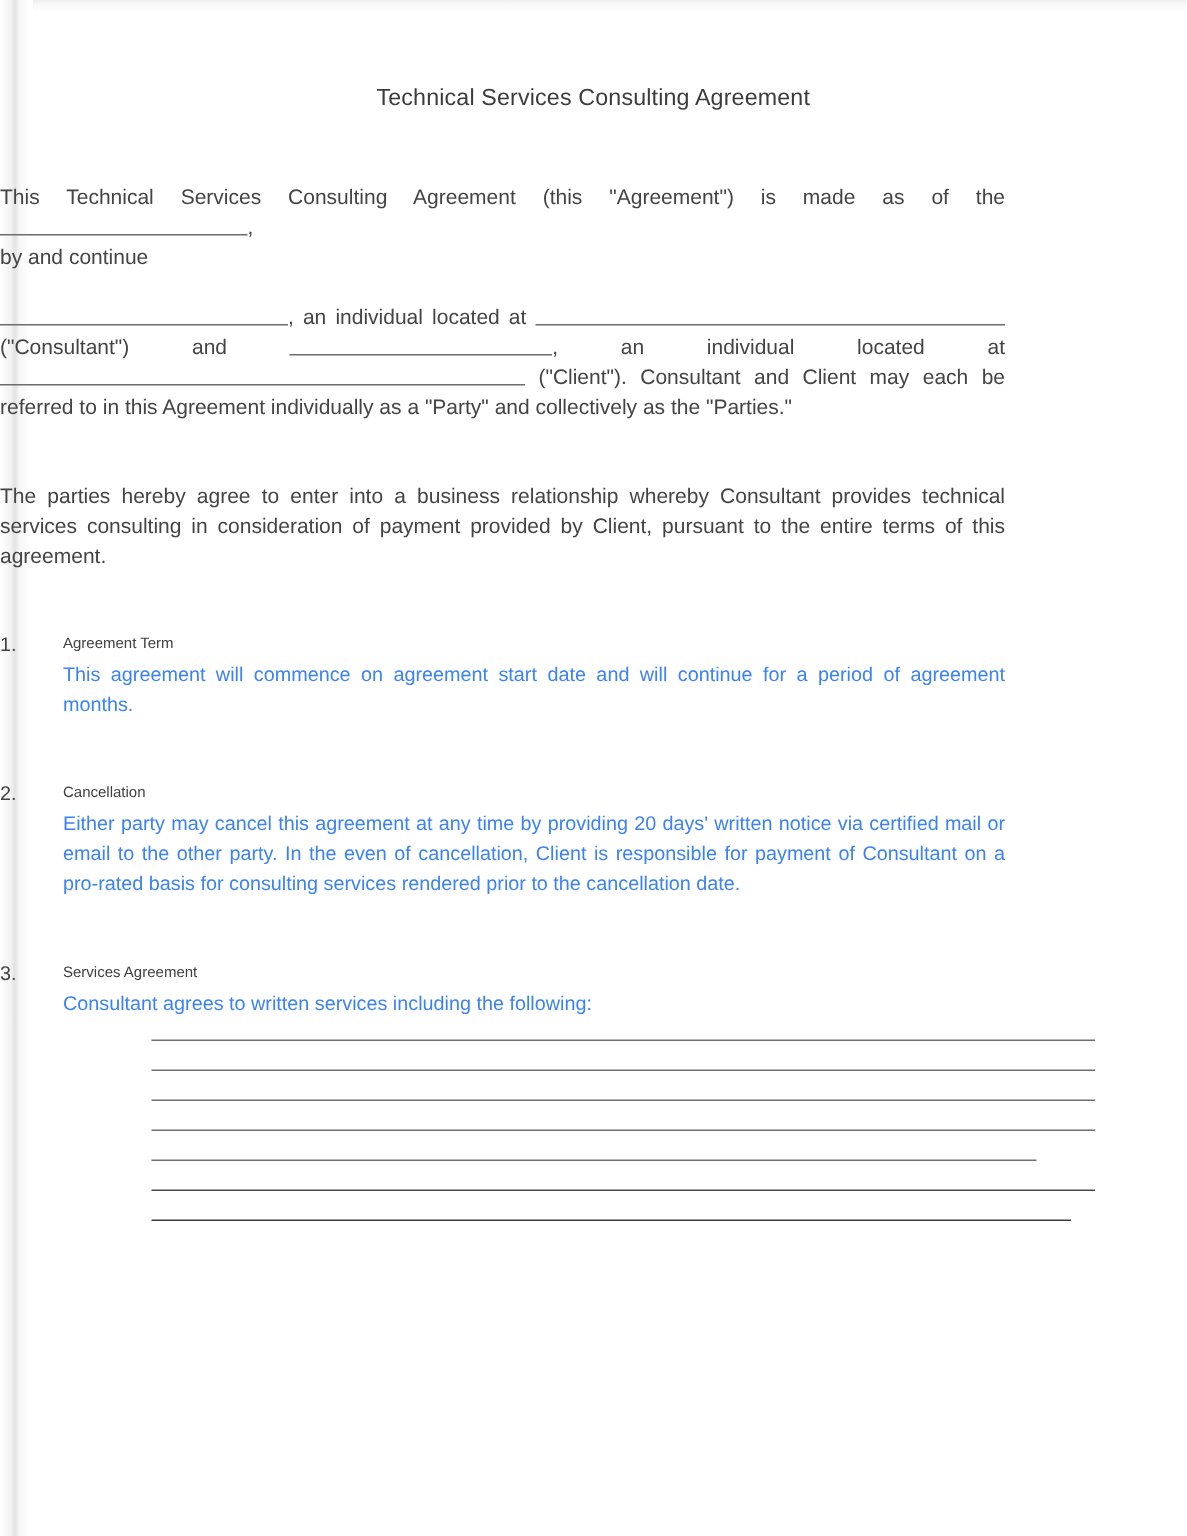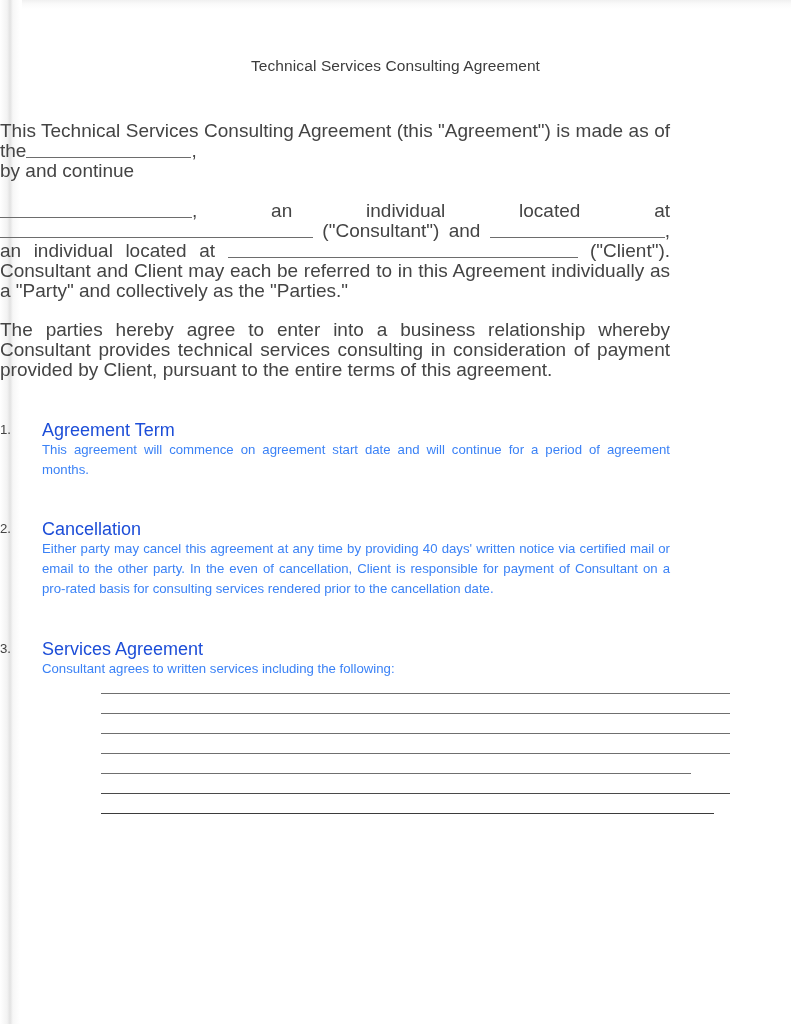--- a/index.html
+++ b/index.html
@@ -57,21 +57,21 @@
     left: 0;
     width: 791px;
     text-align: center;
     font-size: 15.5px;
     color: #3c3c3c;
     letter-spacing: 0.1px;
   }
 
   p.para {
     margin: 0;
-    font-size: 19px;
+    font-size: 14px;
     line-height: 20px;
     text-align: justify;
     text-justify: inter-word;
     color: #444;
   }
 
   .p-intro      { position: absolute; top: 121px;  left: 0; width: 670px; }
   .p-between    { position: absolute; top: 161px;  left: 0; width: 670px; }
   .p-parties    { position: absolute; top: 201px;  left: 0; width: 670px; }
   .p-agree      { position: absolute; top: 320px;  left: 0; width: 670px; }
@@ -101,23 +101,23 @@
     align-items: flex-start;
   }
   .sec-num {
     width: 42px;
     flex: 0 0 42px;
     font-size: 13.2px;
     line-height: 20px;
     color: #444;
   }
   .sec-heading {
-    font-size: 18px;
-    line-height: 20px;
-    color: #1d4ed8;
+    font-size: 10px;
+    line-height: 20px;
+    color: #404040;
   }
   .sec-body {
     margin-left: 42px;
     margin-top: 0;
     font-size: 13.2px;
     line-height: 20px;
     text-align: justify;
     color: #3b82f6;
   }
 
@@ -178,21 +178,21 @@
       <div class="sec-heading">Agreement Term</div>
     </div>
     <div class="sec-body">This agreement will commence on agreement start date and will continue for a period of agreement months.</div>
   </div>
 
   <div class="section sec-2">
     <div class="sec-row">
       <div class="sec-num">2.</div>
       <div class="sec-heading">Cancellation</div>
     </div>
-    <div class="sec-body">Either party may cancel this agreement at any time by providing 40 days' written notice via certified mail or email to the other party. In the even of cancellation, Client is responsible for payment of Consultant on a pro-rated basis for consulting services rendered prior to the cancellation date.</div>
+    <div class="sec-body">Either party may cancel this agreement at any time by providing 20 days' written notice via certified mail or email to the other party. In the even of cancellation, Client is responsible for payment of Consultant on a pro-rated basis for consulting services rendered prior to the cancellation date.</div>
   </div>
 
   <div class="section sec-3">
     <div class="sec-row">
       <div class="sec-num">3.</div>
       <div class="sec-heading">Services Agreement</div>
     </div>
     <div class="sec-body">Consultant agrees to written services including the following:</div>
   </div>
 

